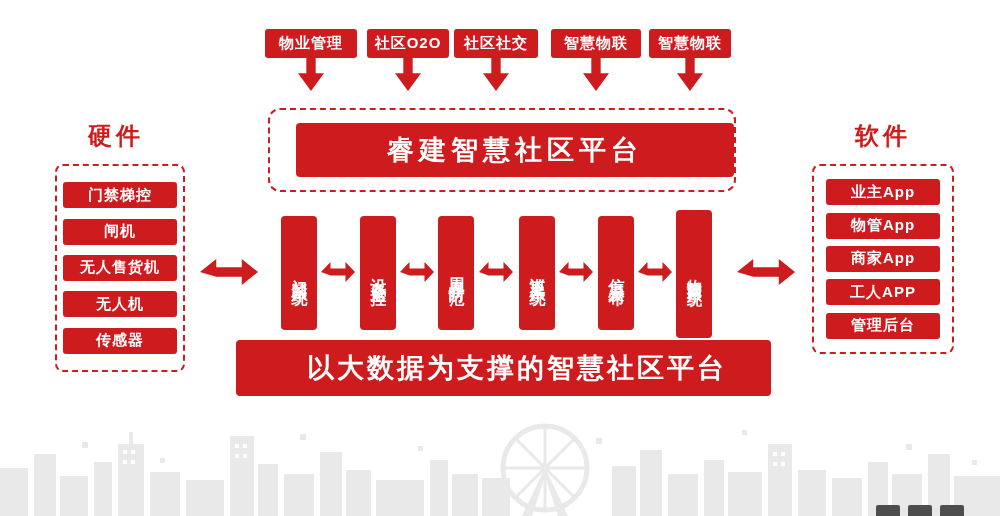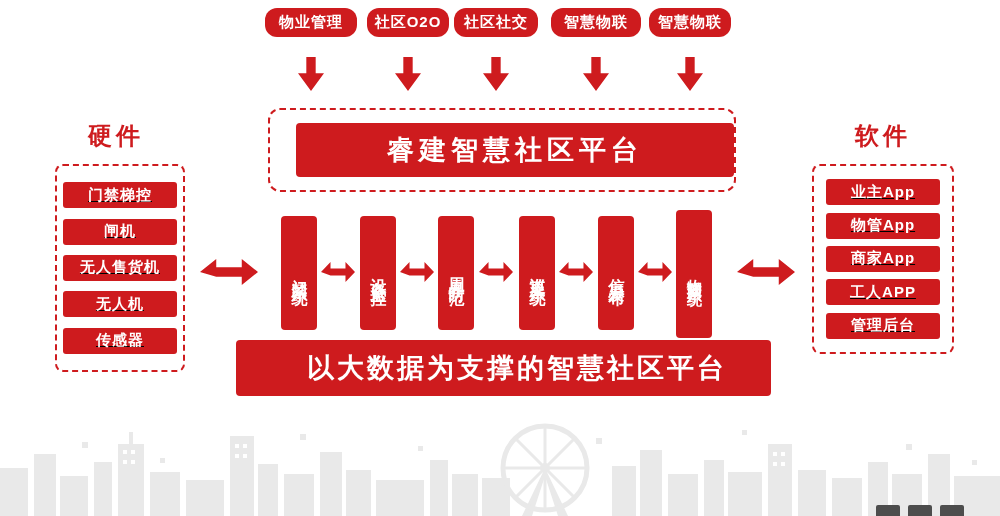--- a/index.html
+++ b/index.html
@@ -2,21 +2,21 @@
 <html><head>
 <meta charset="utf-8">
 <style>
   html,body{margin:0;padding:0;background:#fff;}
   .stage{
     position:relative;width:1000px;height:516px;background:#ffffff;overflow:hidden;
     font-family:"Liberation Sans","DejaVu Sans",sans-serif;
   }
   .red{background:#ce1b1e;color:#fff;font-weight:bold;}
   .top-box{
-    position:absolute;top:8px;height:29px;border-radius:12px;
+    position:absolute;top:29px;height:29px;border-radius:3px;
     display:flex;align-items:center;justify-content:center;font-size:15px;letter-spacing:1px;
   }
   .down-arrow{
     position:absolute;top:57px;width:26px;height:34px;background:#ce1b1e;
     clip-path:polygon(32% 0,68% 0,68% 48%,100% 48%,50% 100%,0 48%,32% 48%);
   }
   .platform-frame{
     position:absolute;left:268px;top:108px;width:468px;height:84px;
     border:2px dashed #ce1b1e;border-radius:12px;box-sizing:border-box;
     display:flex;align-items:center;justify-content:flex-end;
@@ -24,21 +24,20 @@
   .platform-box{
     width:438px;height:54px;border-radius:4px;
     display:flex;align-items:center;justify-content:center;
     font-size:27px;letter-spacing:5px;
   }
   .side-title{position:absolute;color:#ce1b1e;font-size:24px;font-weight:bold;letter-spacing:4px;}
   .side-frame{
     position:absolute;border:2px dashed #ce1b1e;border-radius:8px;box-sizing:border-box;
     display:flex;flex-direction:column;align-items:center;justify-content:space-evenly;
     padding:6px 0;
-    text-decoration:underline;
   }
   .side-item{
     width:114px;height:26px;border-radius:3px;
     display:flex;align-items:center;justify-content:center;font-size:15px;letter-spacing:1px;
   }
   .sys-box{
     position:absolute;width:36px;border-radius:4px;
     display:flex;align-items:center;justify-content:center;
     writing-mode:vertical-rl;text-orientation:upright;
     font-size:16px;letter-spacing:4px;

